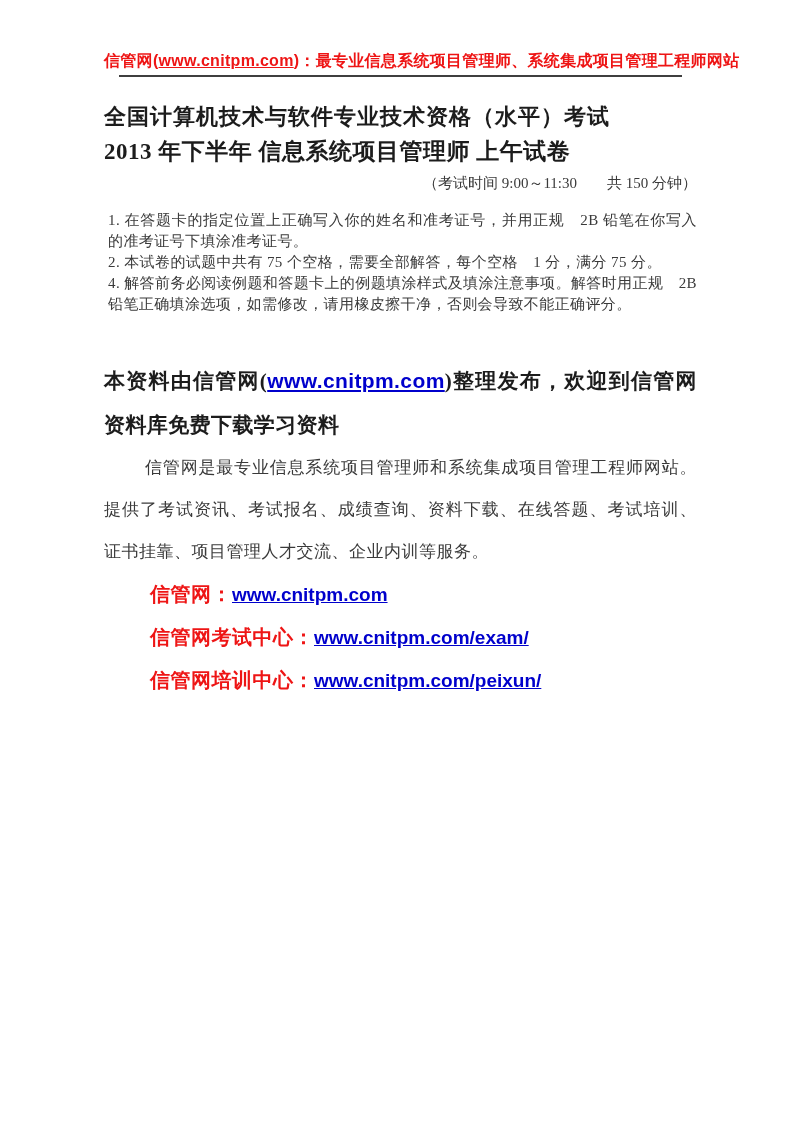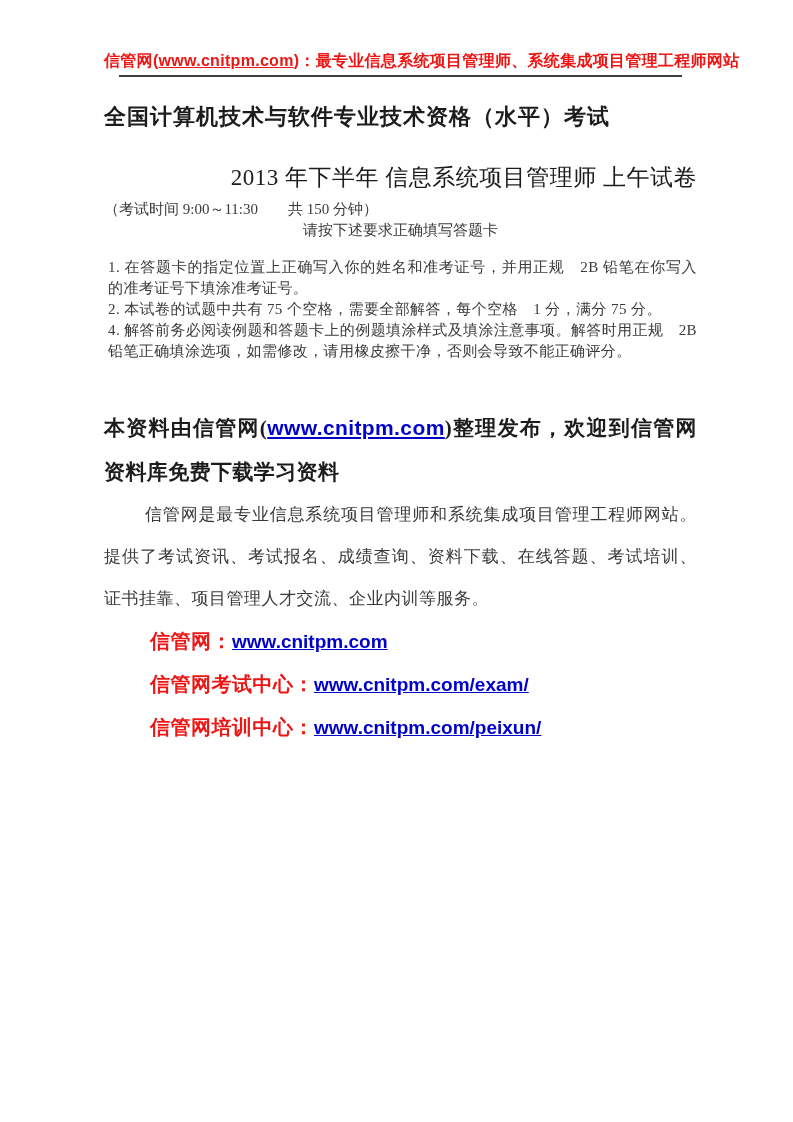--- a/index.html
+++ b/index.html
@@ -27,22 +27,22 @@
     font-size:16px;font-weight:bold;
     color:var(--red);
     letter-spacing:0.3px;
     white-space:nowrap;
   }
   .banner a{color:var(--red);text-decoration:underline;cursor:pointer;}
   .rule{width:563px;margin:3px auto 0;border-top:2px solid var(--rule);}
 
   
   .t1{margin:25px 0 0;text-align:left;font-size:22px;font-weight:bold;color:var(--ink);letter-spacing:1px;}
-  .t2{margin:30px 0 0;text-align:right;font-size:23px;font-weight:normal;color:var(--ink);letter-spacing:0.5px;}
-  .time-note{margin:7px 0 0;text-align:left;font-size:15px;color:var(--body-ink);}
+  .t2{margin:4px 0 0;text-align:left;font-size:23px;font-weight:bold;color:var(--ink);letter-spacing:0.5px;}
+  .time-note{margin:7px 0 0;text-align:right;font-size:15px;color:var(--body-ink);}
   .fill-note{margin:2px 0 0;text-align:center;font-size:15px;color:var(--body-ink);}
 
   
   .instructions{margin:17px 0 0 4px;color:var(--body-ink);}
   .instructions p{
     margin:0;font-size:15px;line-height:21px;
     text-align:justify;letter-spacing:0.4px;
   }
 
   
@@ -77,21 +77,20 @@
 <body>
 
 <div class="page">
 
   <div class="banner"><span>信管网(</span><a>www.cnitpm.com</a><span>)：最专业信息系统项目管理师、系统集成项目管理工程师网站</span></div>
   <div class="rule"></div>
 
   <h1 class="t1">全国计算机技术与软件专业技术资格（水平）考试</h1>
   <h2 class="t2">2013 年下半年 信息系统项目管理师 上午试卷</h2>
   <p class="time-note">（考试时间 9:00～11:30　　共 150 分钟）</p>
-  <p class="fill-note">请按下述要求正确填写答题卡</p>
 
   <div class="instructions">
     <p>1. 在答题卡的指定位置上正确写入你的姓名和准考证号，并用正规　2B 铅笔在你写入的准考证号下填涂准考证号。</p>
     <p>2. 本试卷的试题中共有 75 个空格，需要全部解答，每个空格　1 分，满分 75 分。</p>
     <p>4. 解答前务必阅读例题和答题卡上的例题填涂样式及填涂注意事项。解答时用正规　2B 铅笔正确填涂选项，如需修改，请用橡皮擦干净，否则会导致不能正确评分。</p>
   </div>
 
   <p class="notice"><span>本资料由信管网(</span><a>www.cnitpm.com</a><span>)整理发布，欢迎到信管网资料库免费下载学习资料</span></p>
 
   <p class="para">信管网是最专业信息系统项目管理师和系统集成项目管理工程师网站。提供了考试资讯、考试报名、成绩查询、资料下载、在线答题、考试培训、证书挂靠、项目管理人才交流、企业内训等服务。</p>

